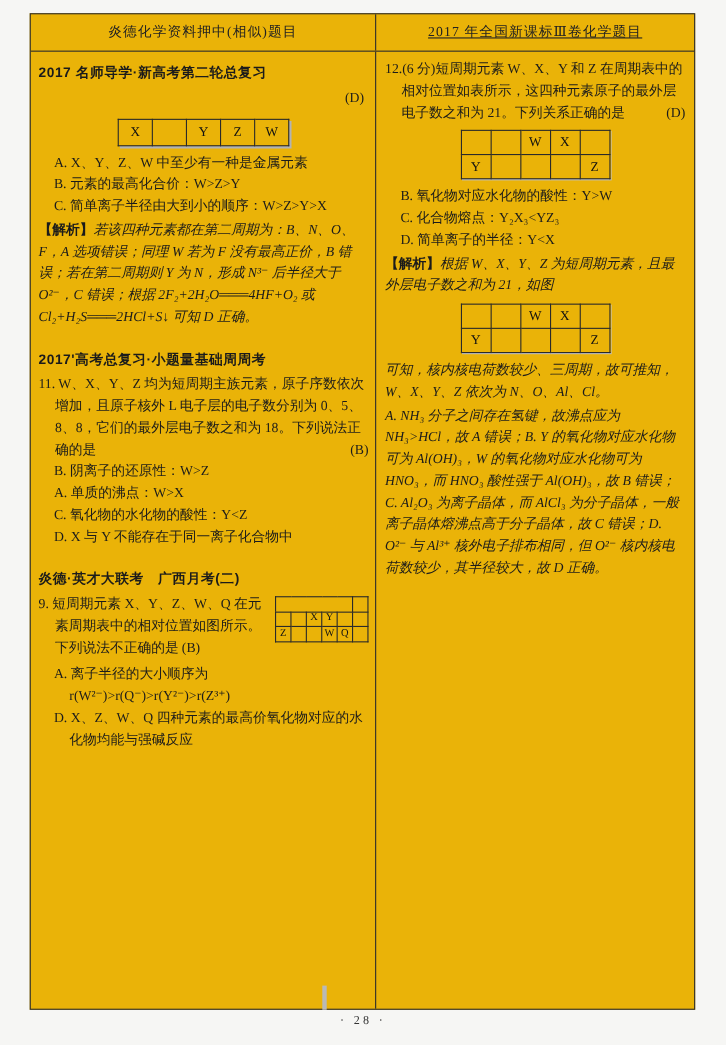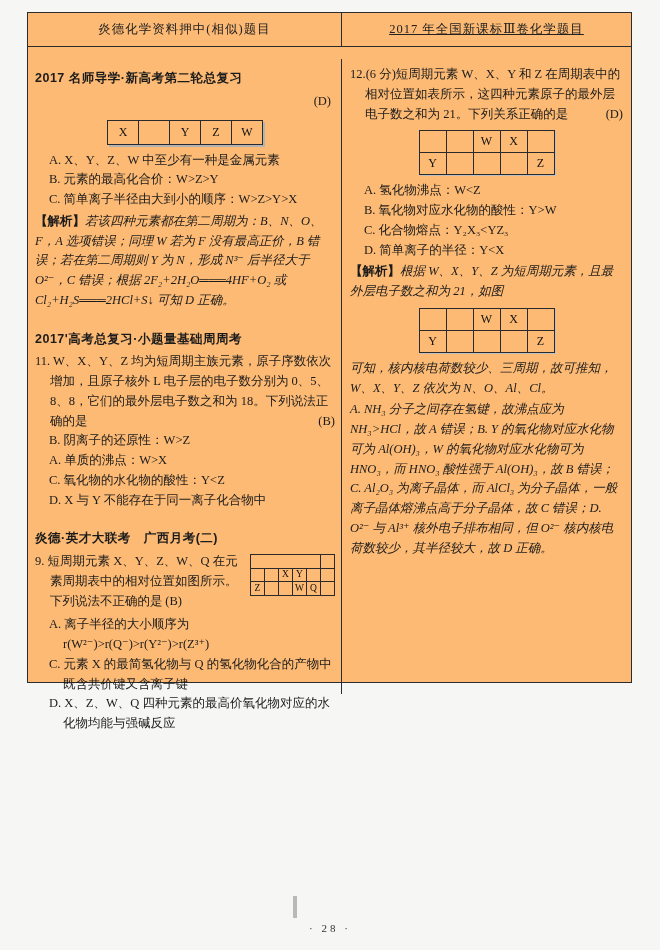--- a/index.html
+++ b/index.html
@@ -4,28 +4,28 @@
 <style>
   html,body{margin:0;padding:0;}
   body{
     width:660px;height:950px;position:relative;
     background:#f6f6f4;
     font-family:"Liberation Serif","DejaVu Serif",serif;
     color:#1b1b1b;
     -webkit-font-smoothing:antialiased;
   }
   .sheet{
-    position:absolute;left:27px;top:12px;width:605px;height:671px;
-    border:1.3px solid #2c2c2c;background:#fdba74;box-sizing:border-box;
+    position:absolute;left:27px;top:12px;width:605px;height:906px;
+    border:1.3px solid #2c2c2c;background:#eab308;box-sizing:border-box;
   }
   .header-row{display:flex;height:33px;border-bottom:1px solid #2c2c2c;}
   .hcell{display:flex;align-items:center;justify-content:center;font-size:12.5px;letter-spacing:1px;color:#222;}
   .hleft{width:314px;flex:none;border-right:1px solid #2c2c2c;box-sizing:border-box;}
   .hright{flex:1;text-decoration:underline;}
-  .cols{display:flex;height:calc(100% - 34px);margin-top:12px;}
+  .cols{display:flex;height:calc(100% - 34px);}
   .col{box-sizing:border-box;font-size:12.5px;line-height:1.58;}
   .col-left{width:314px;flex:none;border-right:1px solid #2c2c2c;padding:6px 6px 0 7px;}
   .col-right{flex:1;padding:6px 8px 0 8px;}
   .sec-title{
     font-family:"Liberation Sans","DejaVu Sans",sans-serif;
     font-weight:bold;font-size:12.5px;margin:4px 0 3px;letter-spacing:.5px;
   }
   .sec-title.spaced{margin-top:19px;}
   .stem{margin:0;padding-left:15px;text-indent:-15px;}
   .answer{white-space:nowrap;}
@@ -140,21 +140,20 @@
             <td></td>
           </tr>
         </tbody>
           </table>
         <p class="stem">
           <span>9. 短周期元素 X、Y、Z、W、Q 在元素周期表中的相对位置如图所示。下列说法不正确的是</span>
           <span class="answer q9-ans">(B)</span>
         </p>
         <div class="clear gap-sm"></div>
         <div class="opt">A. 离子半径的大小顺序为 r(W²⁻)&gt;r(Q⁻)&gt;r(Y²⁻)&gt;r(Z³⁺)</div>
-        <div class="opt">C. 元素 X 的最简氢化物与 Q 的氢化物化合的产物中既含共价键又含离子键</div>
         <div class="opt">D. X、Z、W、Q 四种元素的最高价氧化物对应的水化物均能与强碱反应</div>
       </div>
 
     </div>
 
     <div class="col col-right">
 
       <div>
         <p class="stem">
           <span>12.(6 分)短周期元素 W、X、Y 和 Z 在周期表中的相对位置如表所示，这四种元素原子的最外层电子数之和为 21。下列关系正确的是</span>
@@ -171,21 +170,20 @@
           </tr>
           <tr>
             <td>Y</td>
             <td></td>
             <td></td>
             <td></td>
             <td>Z</td>
           </tr>
         </tbody>
           </table>
-        <div class="opt">A. 氢化物沸点：W&lt;Z</div>
         <div class="opt">B. 氧化物对应水化物的酸性：Y&gt;W</div>
         <div class="opt">C. 化合物熔点：Y₂X₃&lt;YZ₃</div>
         <div class="opt">D. 简单离子的半径：Y&lt;X</div>
 
         <p class="analysis">
           <b class="alabel">【解析】</b><span class="atext">根据 W、X、Y、Z 为短周期元素，且最外层电子数之和为 21，如图</span>
         </p>
 
         <table class="ptable q12-table">
           <tbody>

